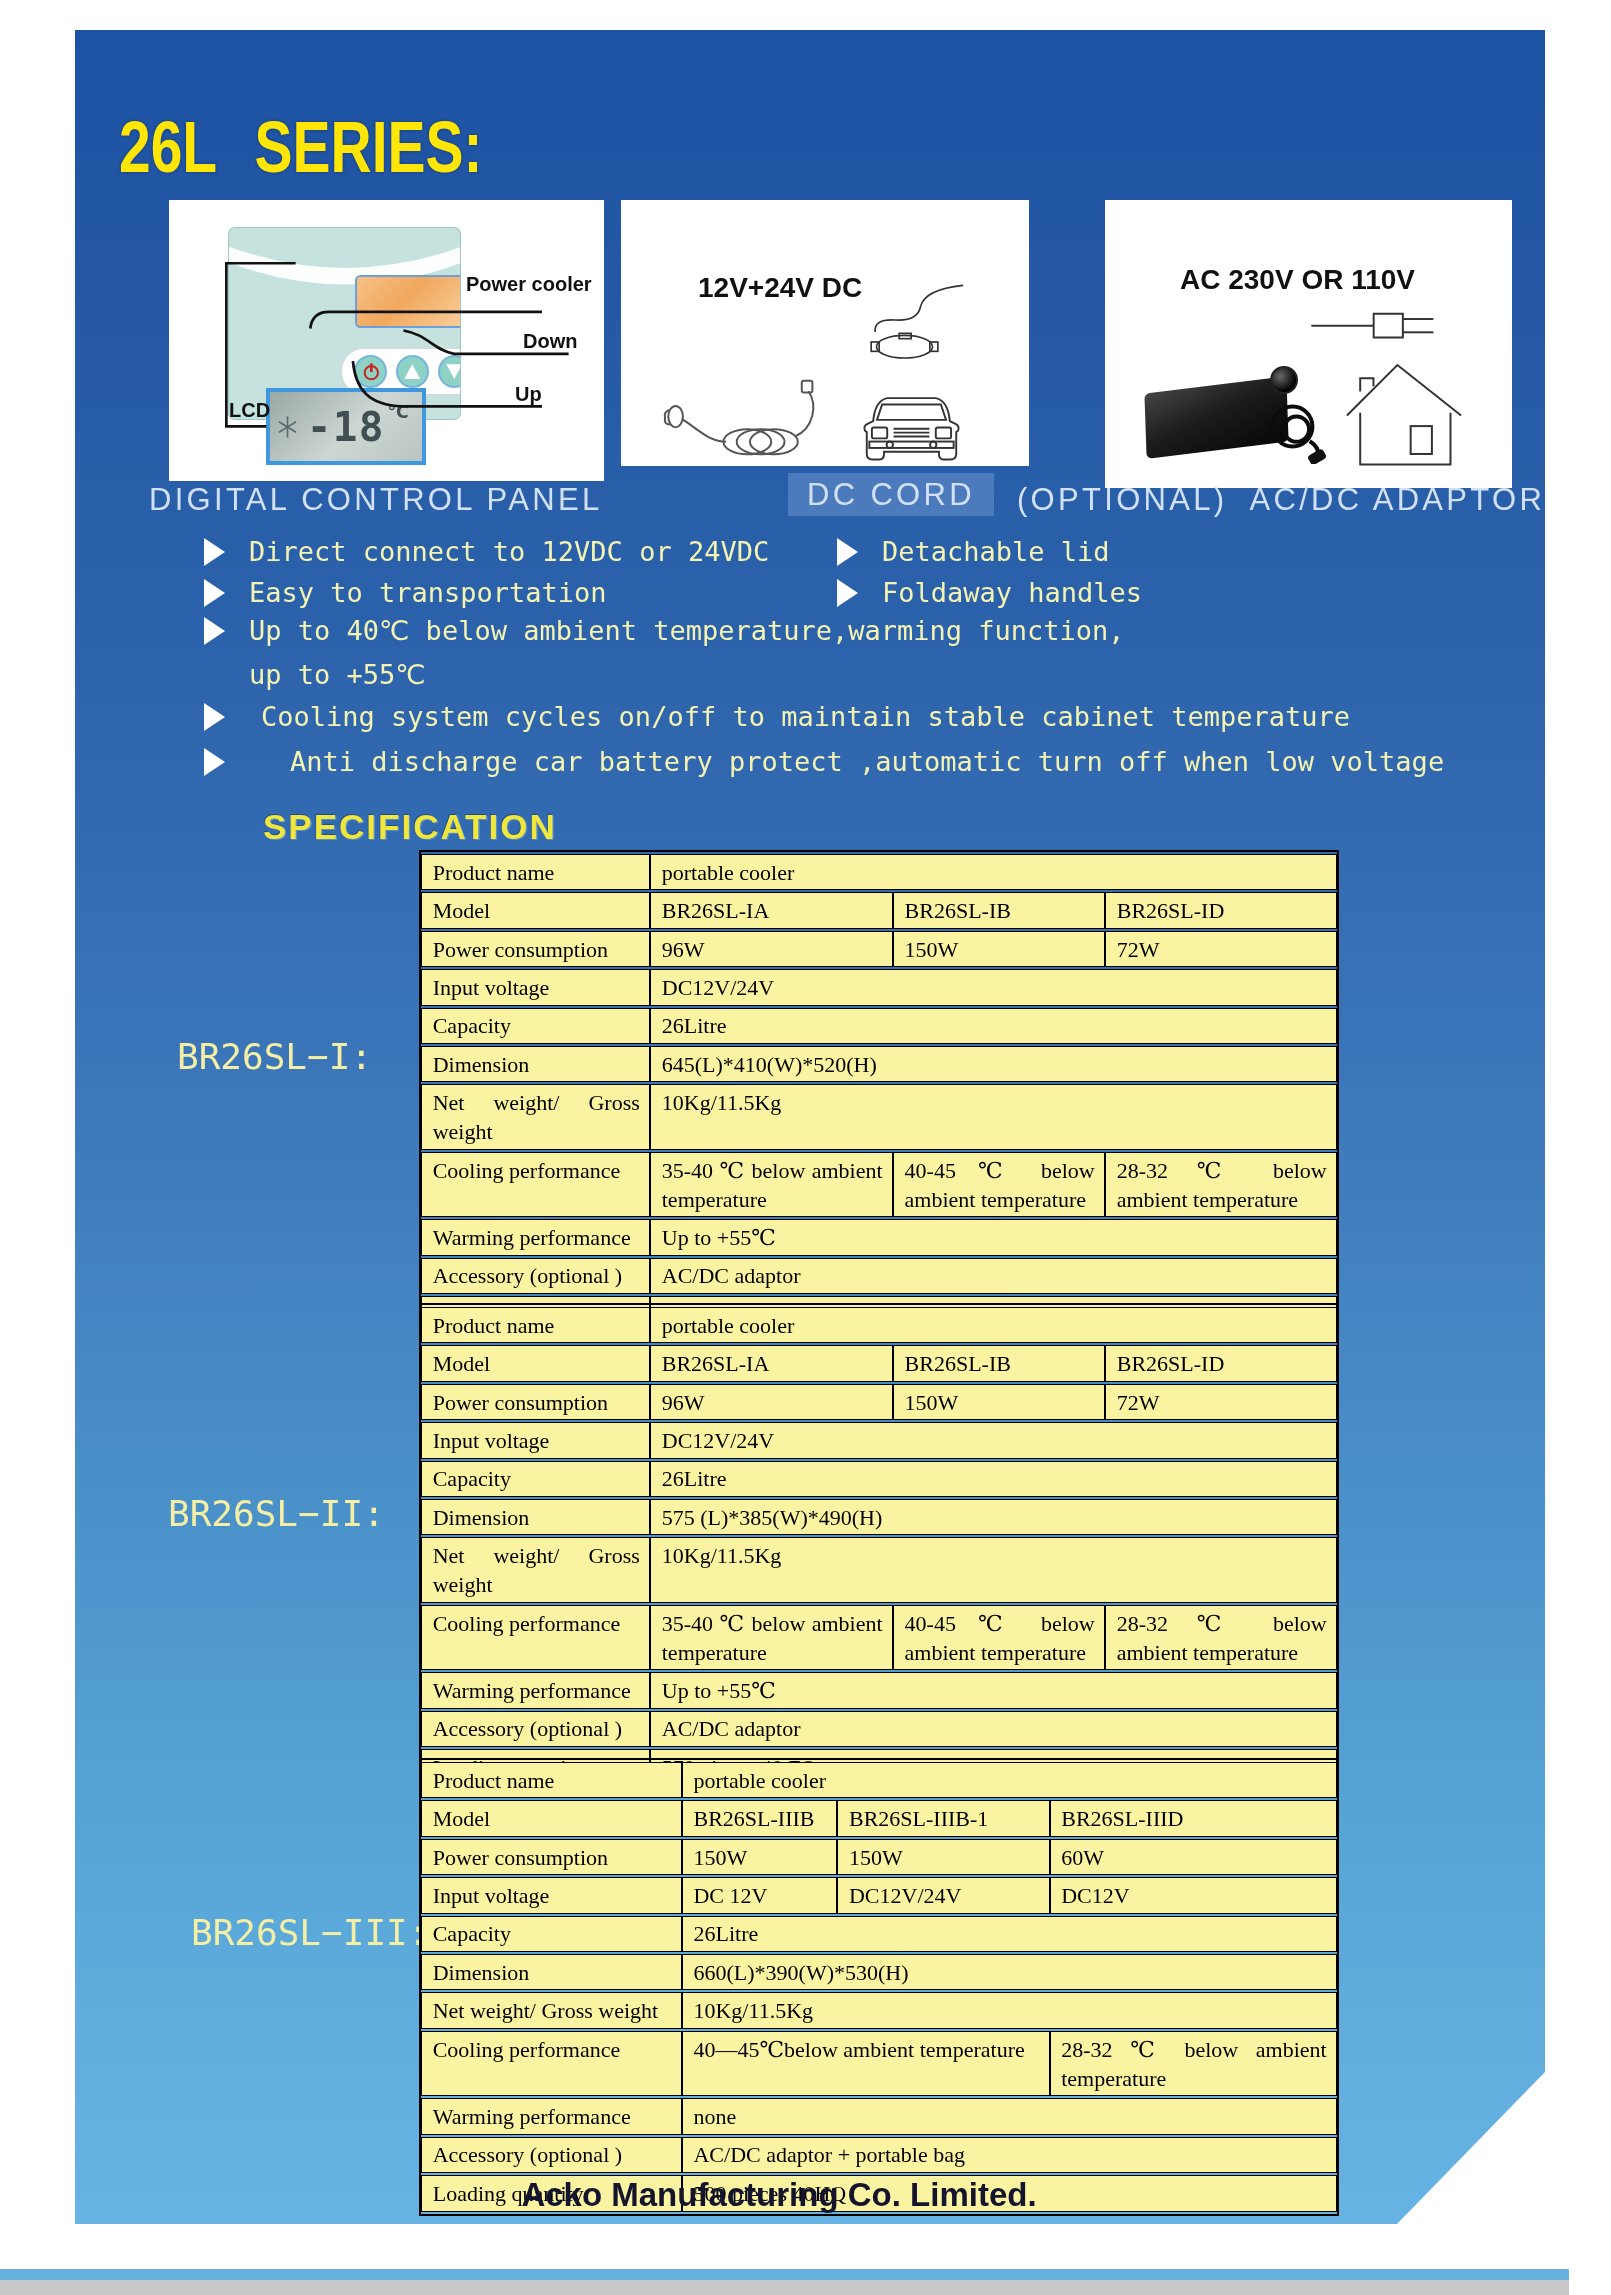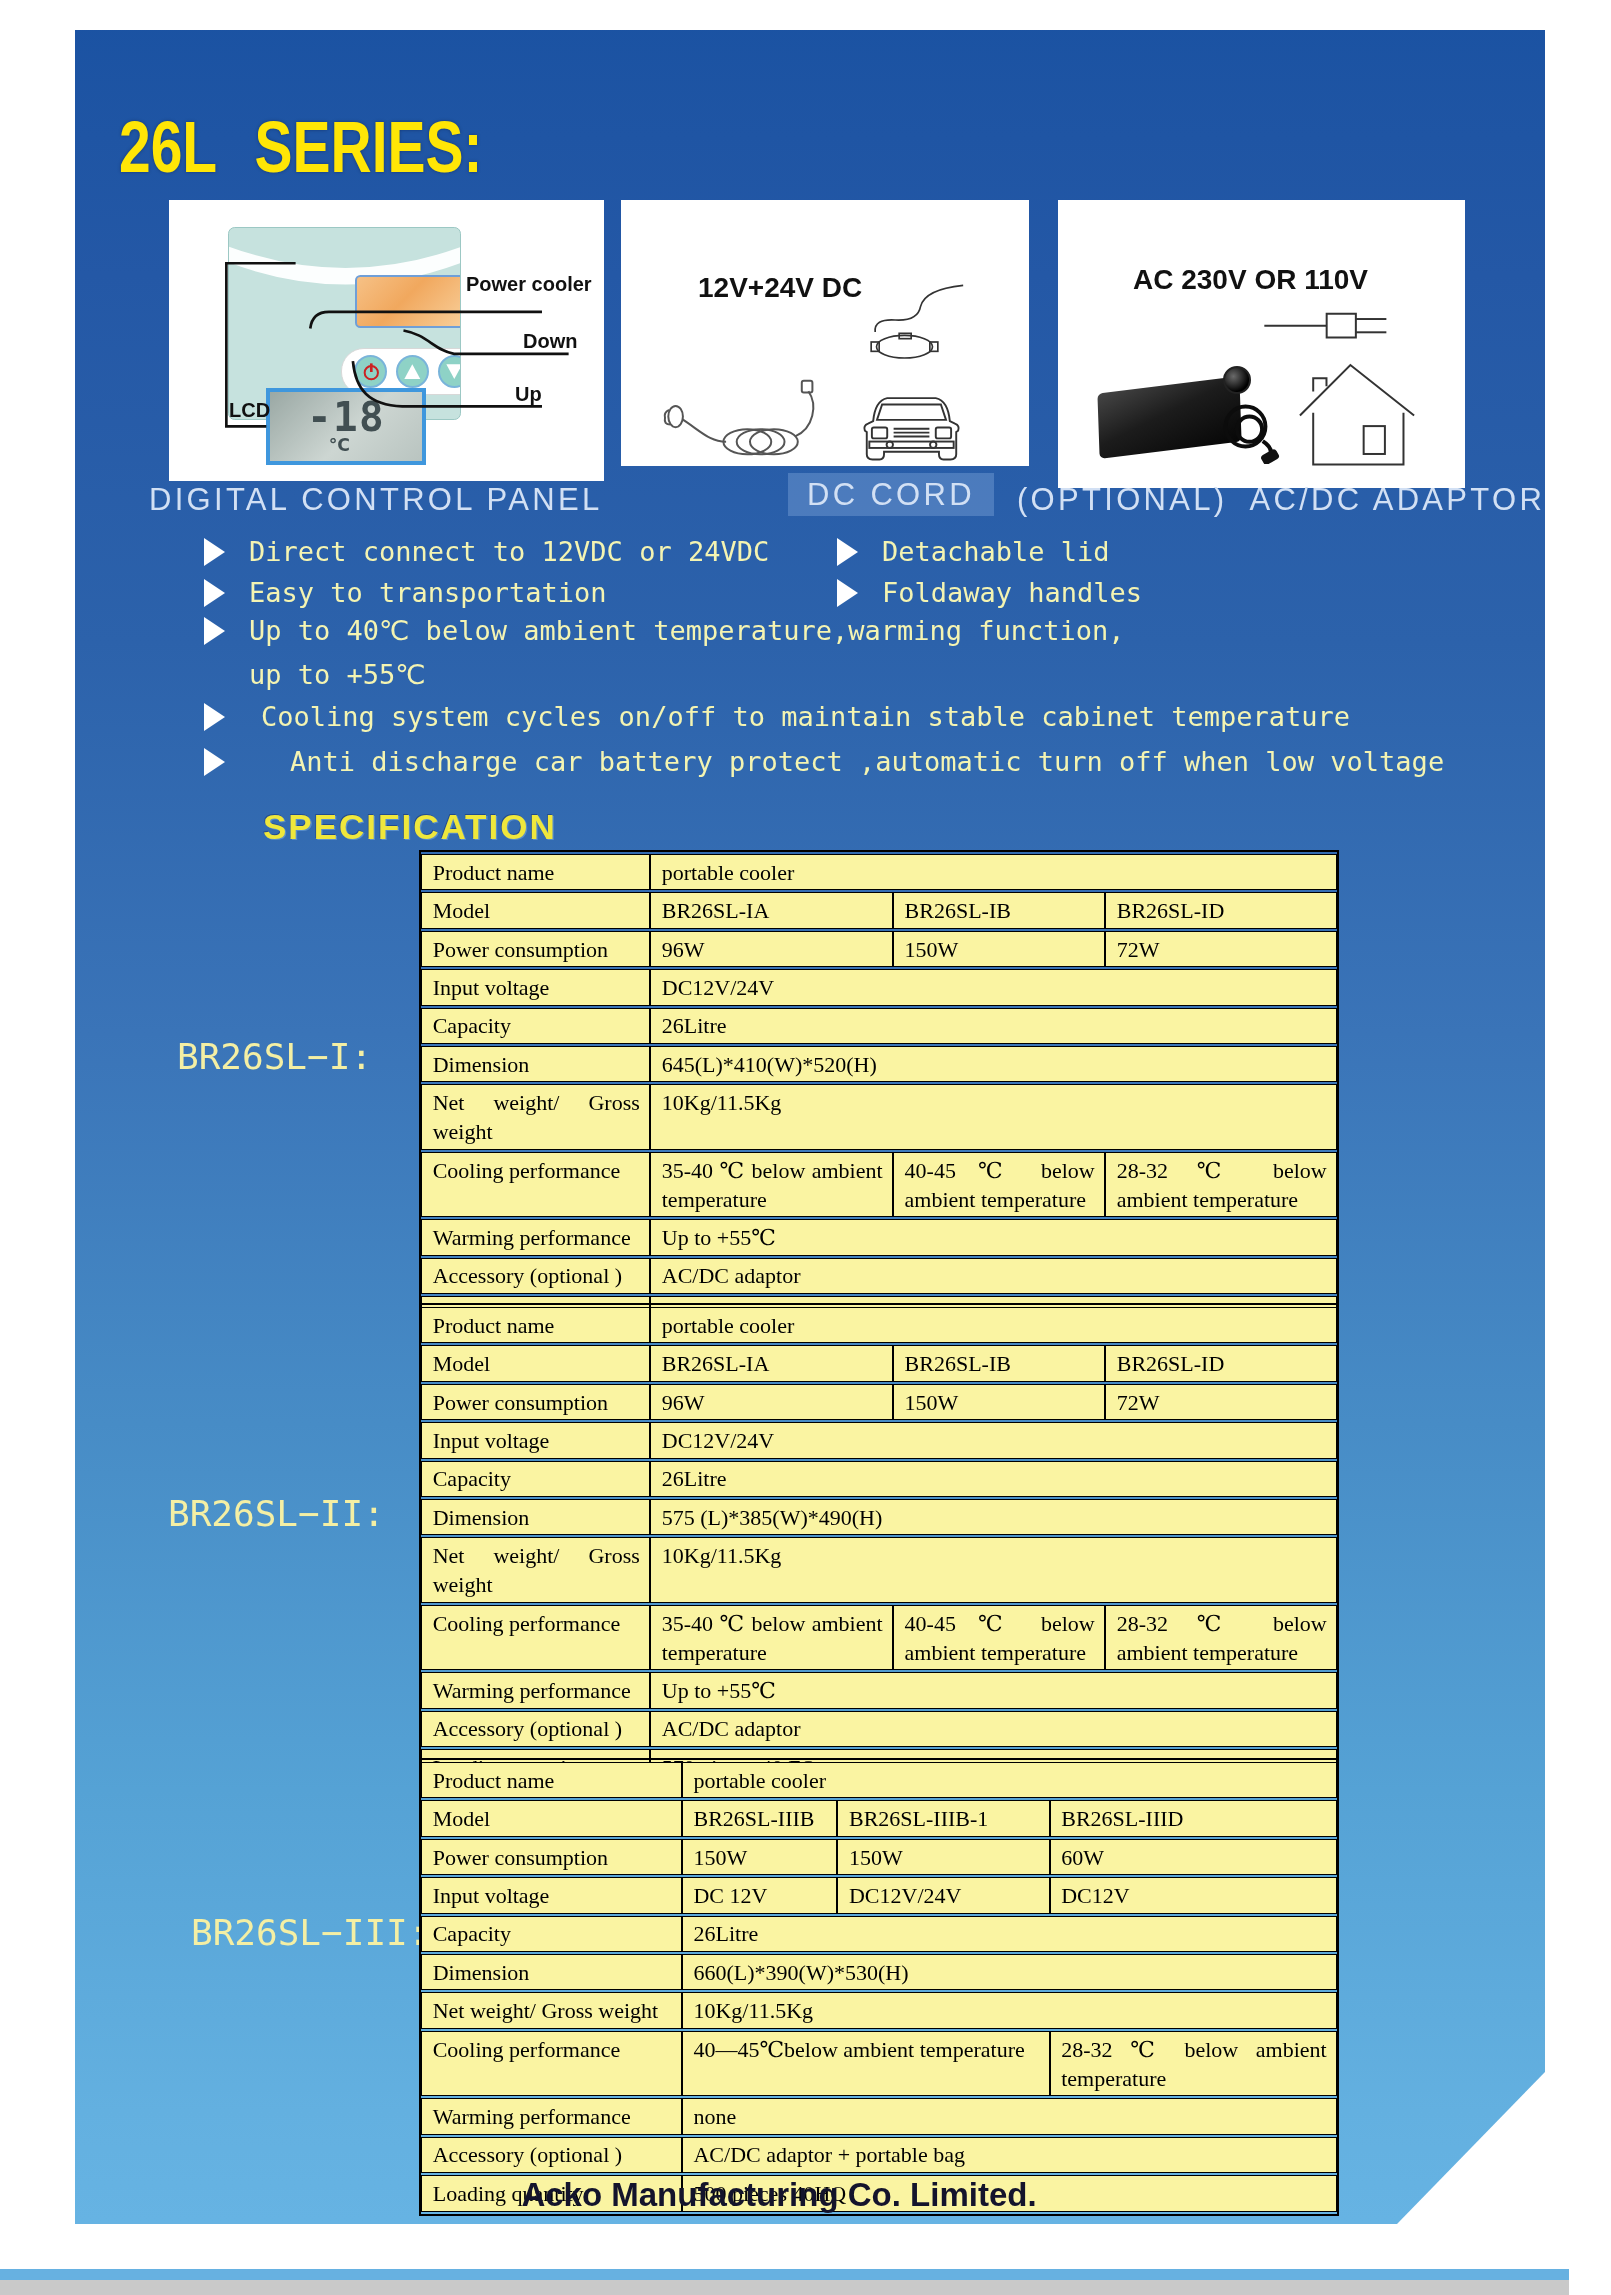--- a/index.html
+++ b/index.html
@@ -20,21 +20,21 @@
   
   .title{left:119px;top:105px;color:var(--title_yellow,#ffe606);
     font:bold 73px "Liberation Sans",sans-serif;white-space:nowrap;
     transform:scaleX(.78);transform-origin:left top;text-shadow:0 0 4px rgba(0,0,30,.35);}
   .title .t2{margin-left:48px;}
 
   
   .panel{background:#ffffff;position:absolute;}
   .p1{left:169px;top:200px;width:435px;height:281px;}
   .p2{left:621px;top:200px;width:408px;height:266px;}
-  .p3{left:1058px;top:200px;width:407px;height:288px;}
+  .p3{left:1105px;top:200px;width:407px;height:288px;}
 
   .cap{position:absolute;font:500 31px "Liberation Sans",sans-serif;color:var(--caption_blue,#d2e0f4);
        letter-spacing:3.3px;white-space:pre;}
   .c1{left:149px;top:482px;}
   .c2{left:744px;top:473px;width:206px;height:43px;background:rgba(170,200,240,.28);
       display:flex;align-items:center;justify-content:center;margin-left:44px;}
   .c3{left:1017px;top:482px;}
 
   
   .cp-body{position:absolute;left:59px;top:27px;width:233px;height:193px;background:#c6e2de;
@@ -47,21 +47,21 @@
   .cp-btn{width:33px;height:33px;border-radius:50%;background:#8ed2c6;border:2px solid #79b4da;
       display:flex;align-items:center;justify-content:center;}
   .cp-lines{position:absolute;left:0;top:0;}
   .cp-lab{position:absolute;font:600 20px "Liberation Sans",sans-serif;color:#111;white-space:nowrap;}
   .lab-power{left:297px;top:73px;}
   .lab-down{left:354px;top:130px;}
   .lab-up{left:346px;top:183px;}
   .lab-lcd{left:60px;top:199px;}
   .lcd{position:absolute;left:97px;top:188px;width:160px;height:77px;border:4px solid #3f97dd;
       background:linear-gradient(135deg,#9aa8a4,#cdd6d2 55%,#b9c4c0);display:flex;align-items:center;
-      justify-content:center;gap:9.3px;flex-direction:column;}
+      justify-content:center;gap:9.3px;}
   .lcd-digits{font:bold 41px "DejaVu Sans Mono",monospace;color:#414f52;letter-spacing:1.3px;}
   .lcd-unit{font:bold 17.3px "DejaVu Sans",sans-serif;color:#414f52;position:relative;top:-14.6px;left:-6.7px;}
 
   
   .p-head{position:absolute;font:bold 28px "Liberation Sans",sans-serif;color:#111;white-space:nowrap;}
   .h2{left:77px;top:72px;}
   .h3{left:75px;top:64px;}
   .lineart{position:absolute;}
   .adapter{position:absolute;left:40px;top:165px;width:186px;height:99px;}
   .ad-body{position:absolute;left:0;top:20px;width:143px;height:65px;border-radius:5.3px;

